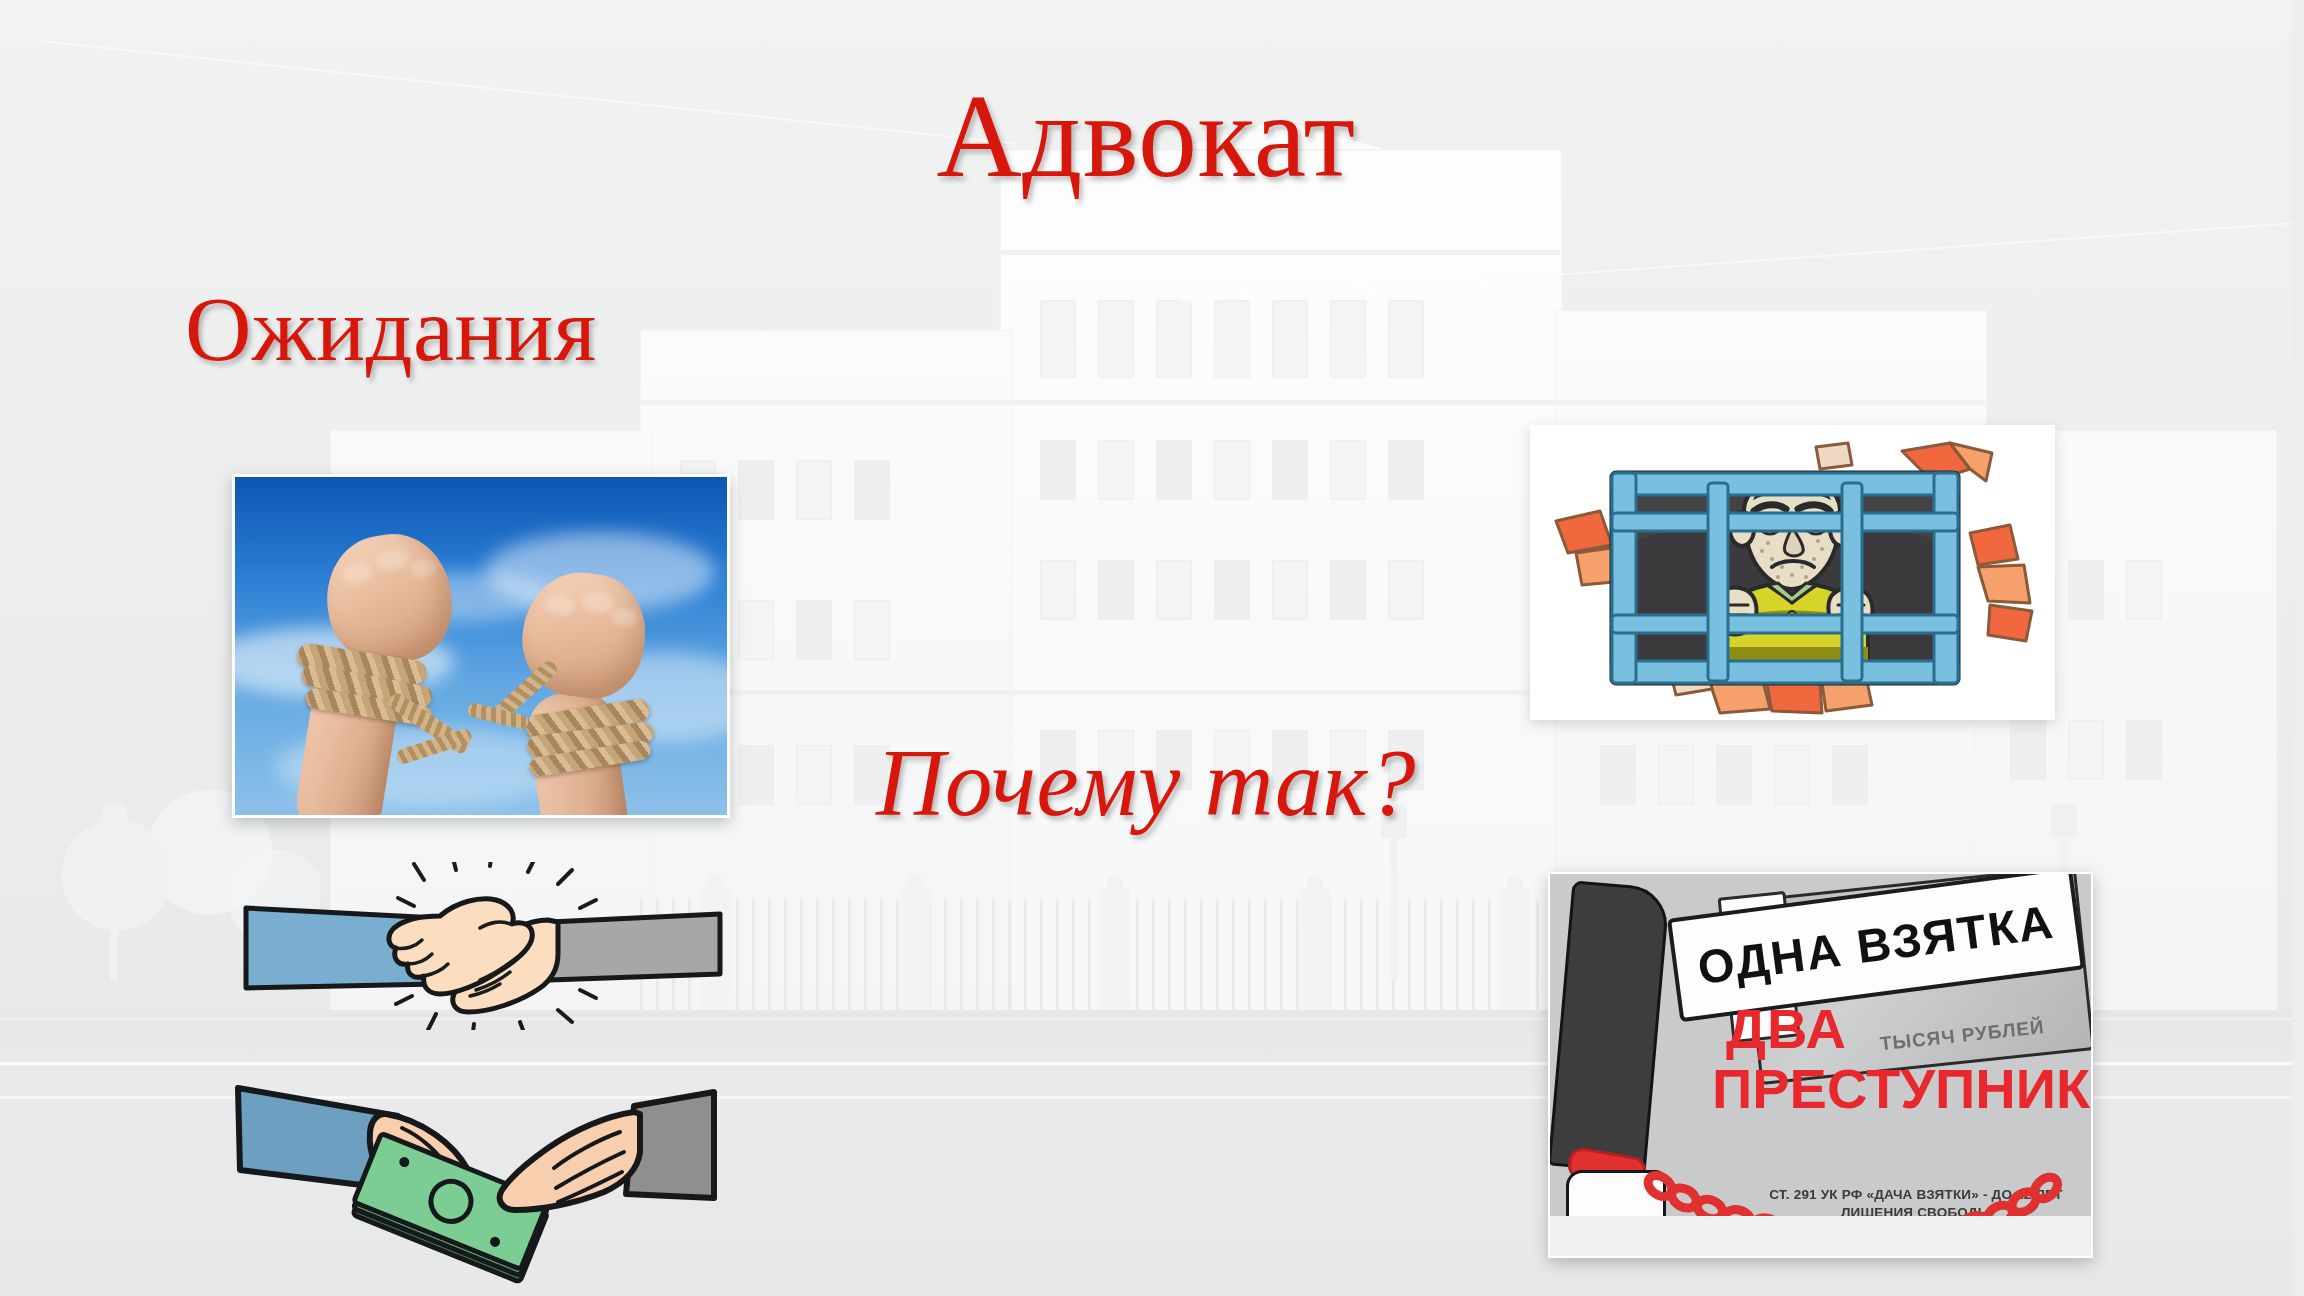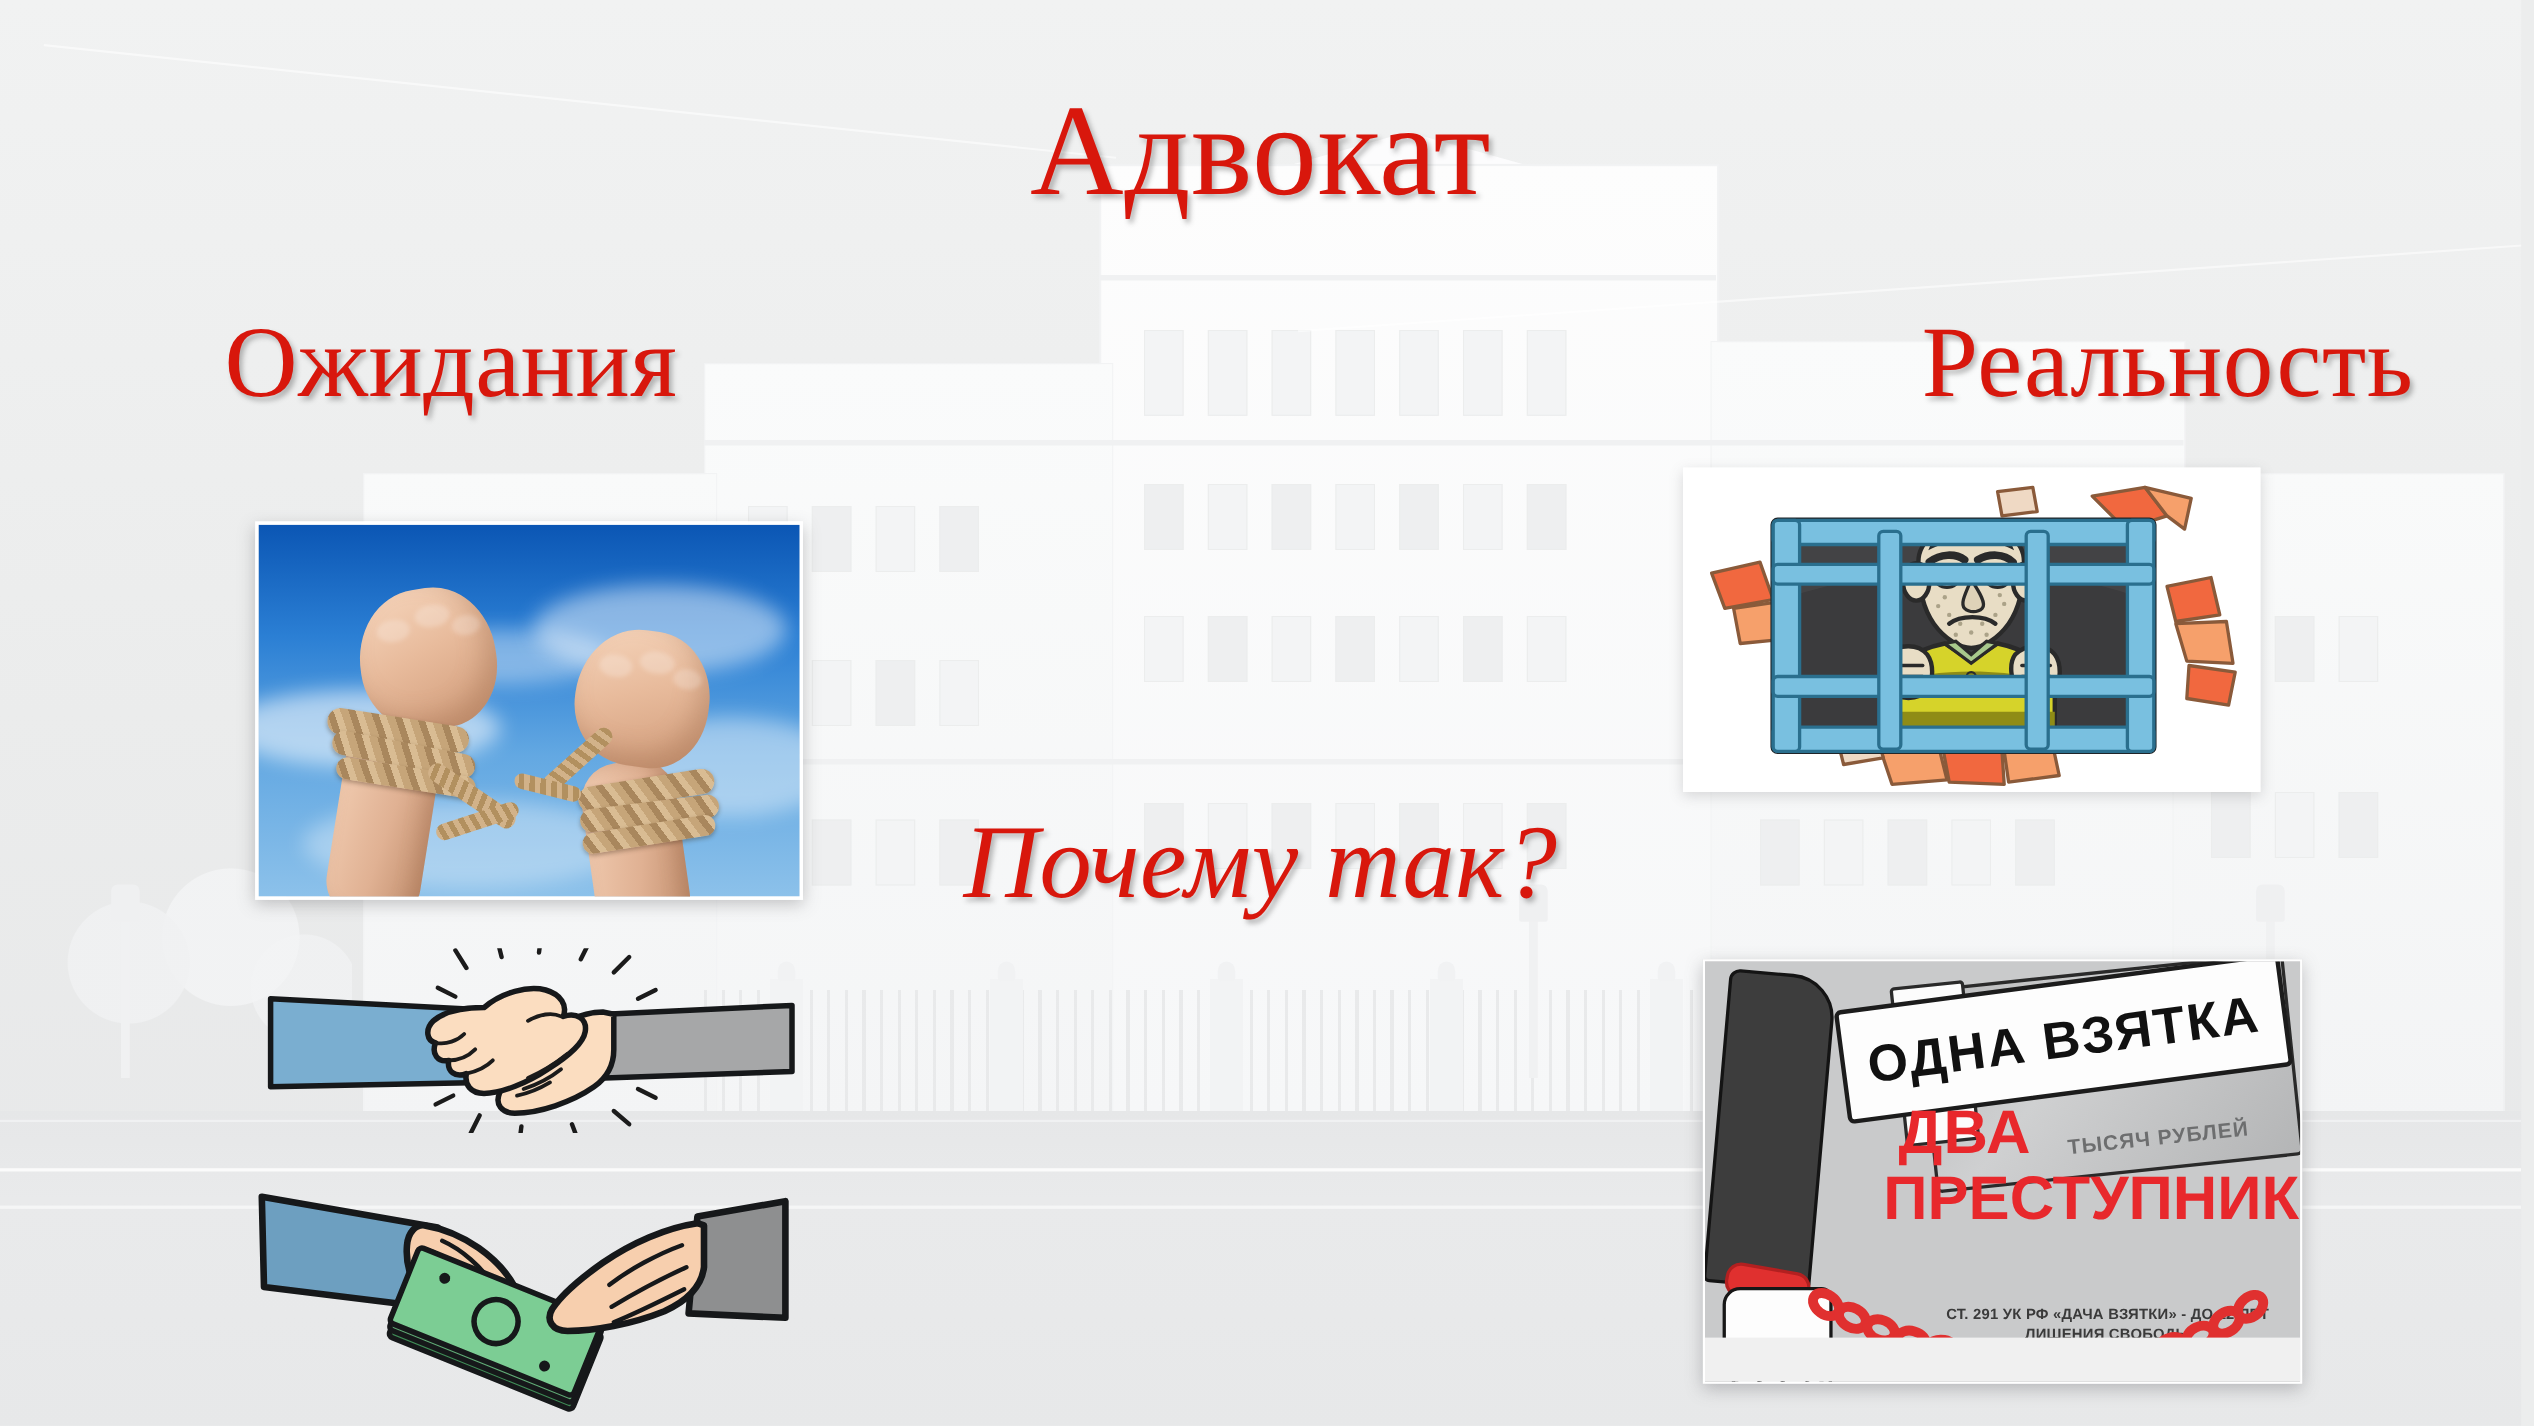--- a/index.html
+++ b/index.html
@@ -74,21 +74,21 @@
     position:absolute;
     color:#d8170c;
     font-family:"Liberation Serif", serif;
     font-weight:400;
     white-space:nowrap;
     letter-spacing:.5px;
     text-shadow:3px 4px 5px rgba(60,60,60,.34);
     line-height:1;
   }
   #title-advokat{left:50%;transform:translateX(-50%);top:78px;font-size:118px;}
-  #label-expectations{left:204px;top:283px;font-size:92px;text-align:center;}
+  #label-expectations{left:185px;top:283px;font-size:92px;text-align:center;}
   #label-reality{right:98px;top:283px;font-size:92px;}
   #question-why{left:50%;transform:translateX(-50%);top:736px;font-size:95px;font-style:italic;}
 
   
   .card{position:absolute;overflow:hidden;}
 
   
   #img-broken-ropes{
     left:232px;top:474px;width:498px;height:344px;
     box-shadow:0 5px 14px rgba(90,90,95,.34);
@@ -324,21 +324,20 @@
     <div class="road-line" style="top:1096px;opacity:.6;"></div>
 
     <div class="diag" style="left:40px;top:40px;width:980px;height:2px;transform:rotate(6deg);"></div>
     <div class="diag" style="left:1180px;top:300px;width:1150px;height:2px;transform:rotate(-4deg);"></div>
   </div>
 
   <div class="hl" id="title-advokat">Адвокат</div>
 
   <div class="hl" id="label-expectations">Ожидания</div>
 
-  <div class="hl" id="label-reality">Реальность</div>
 
   <div class="hl" id="question-why">Почему так?</div>
 
   <div class="card" id="img-broken-ropes">
     <div class="cloud" style="left:-30px;top:150px;width:250px;height:70px;"></div>
     <div class="cloud" style="left:120px;top:95px;width:200px;height:50px;opacity:.7;"></div>
     <div class="cloud" style="left:250px;top:55px;width:230px;height:80px;opacity:.85;"></div>
     <div class="cloud" style="left:330px;top:175px;width:200px;height:90px;opacity:.75;"></div>
     <div class="cloud" style="left:40px;top:250px;width:300px;height:80px;opacity:.6;"></div>
 

